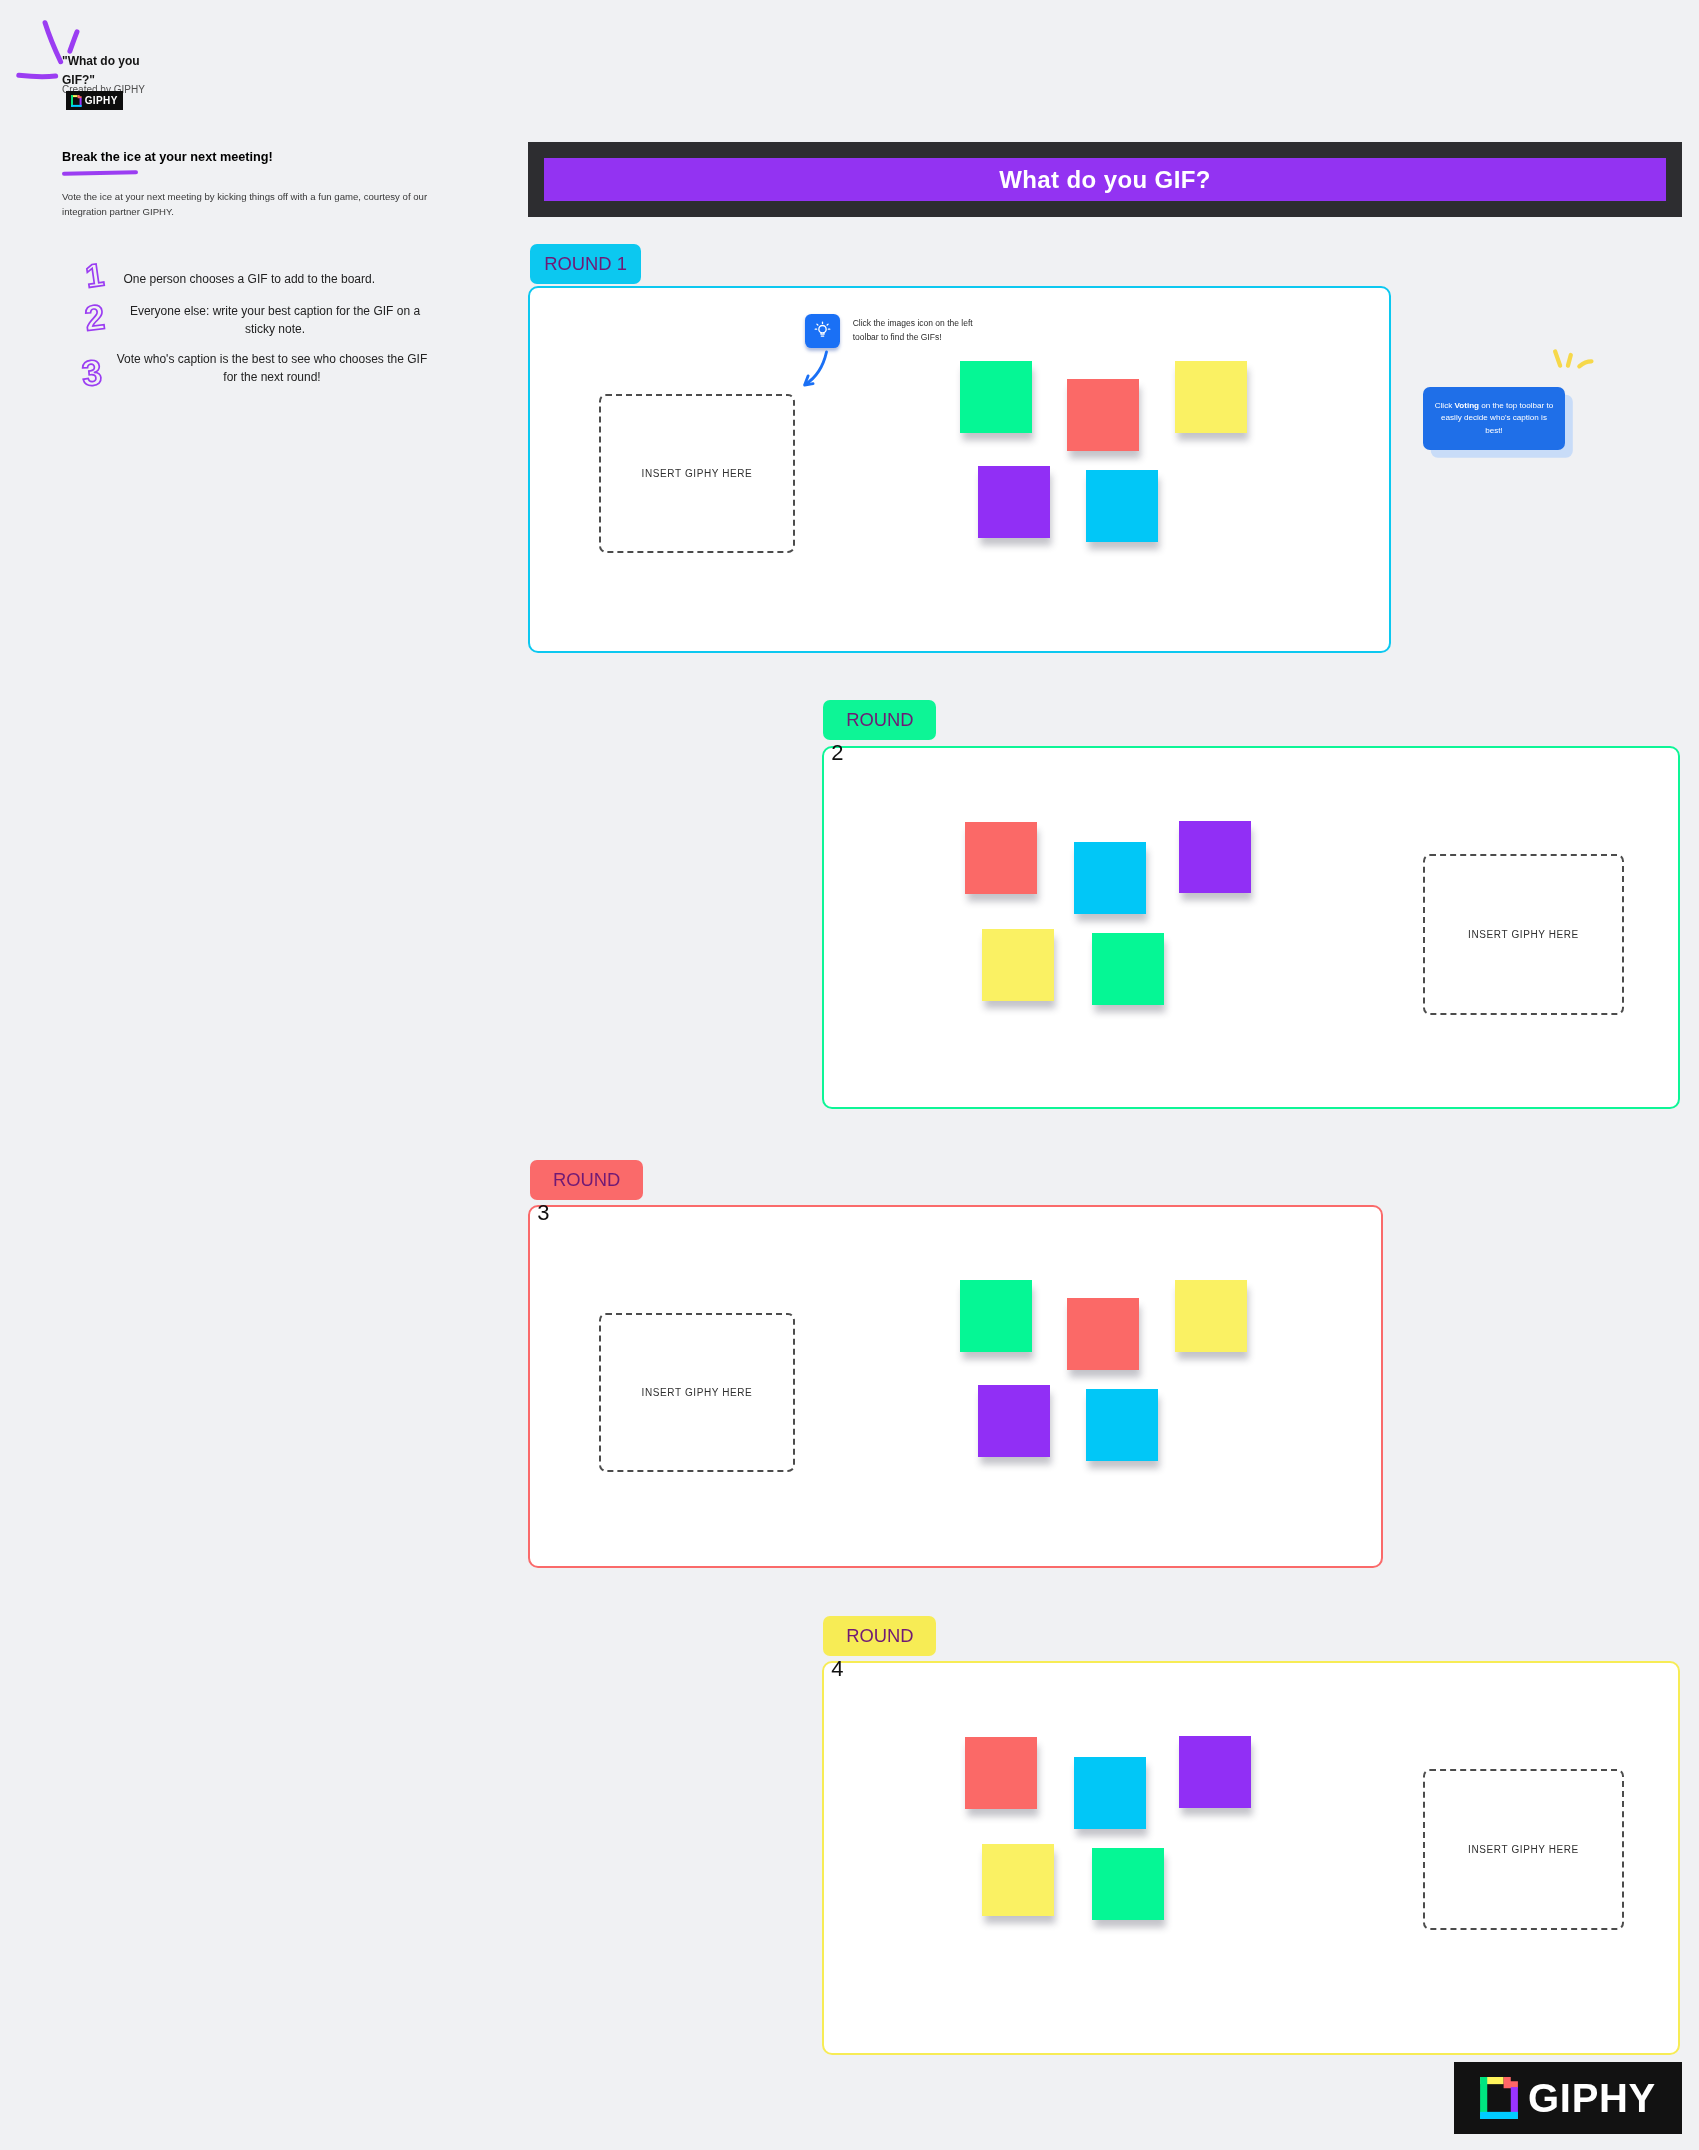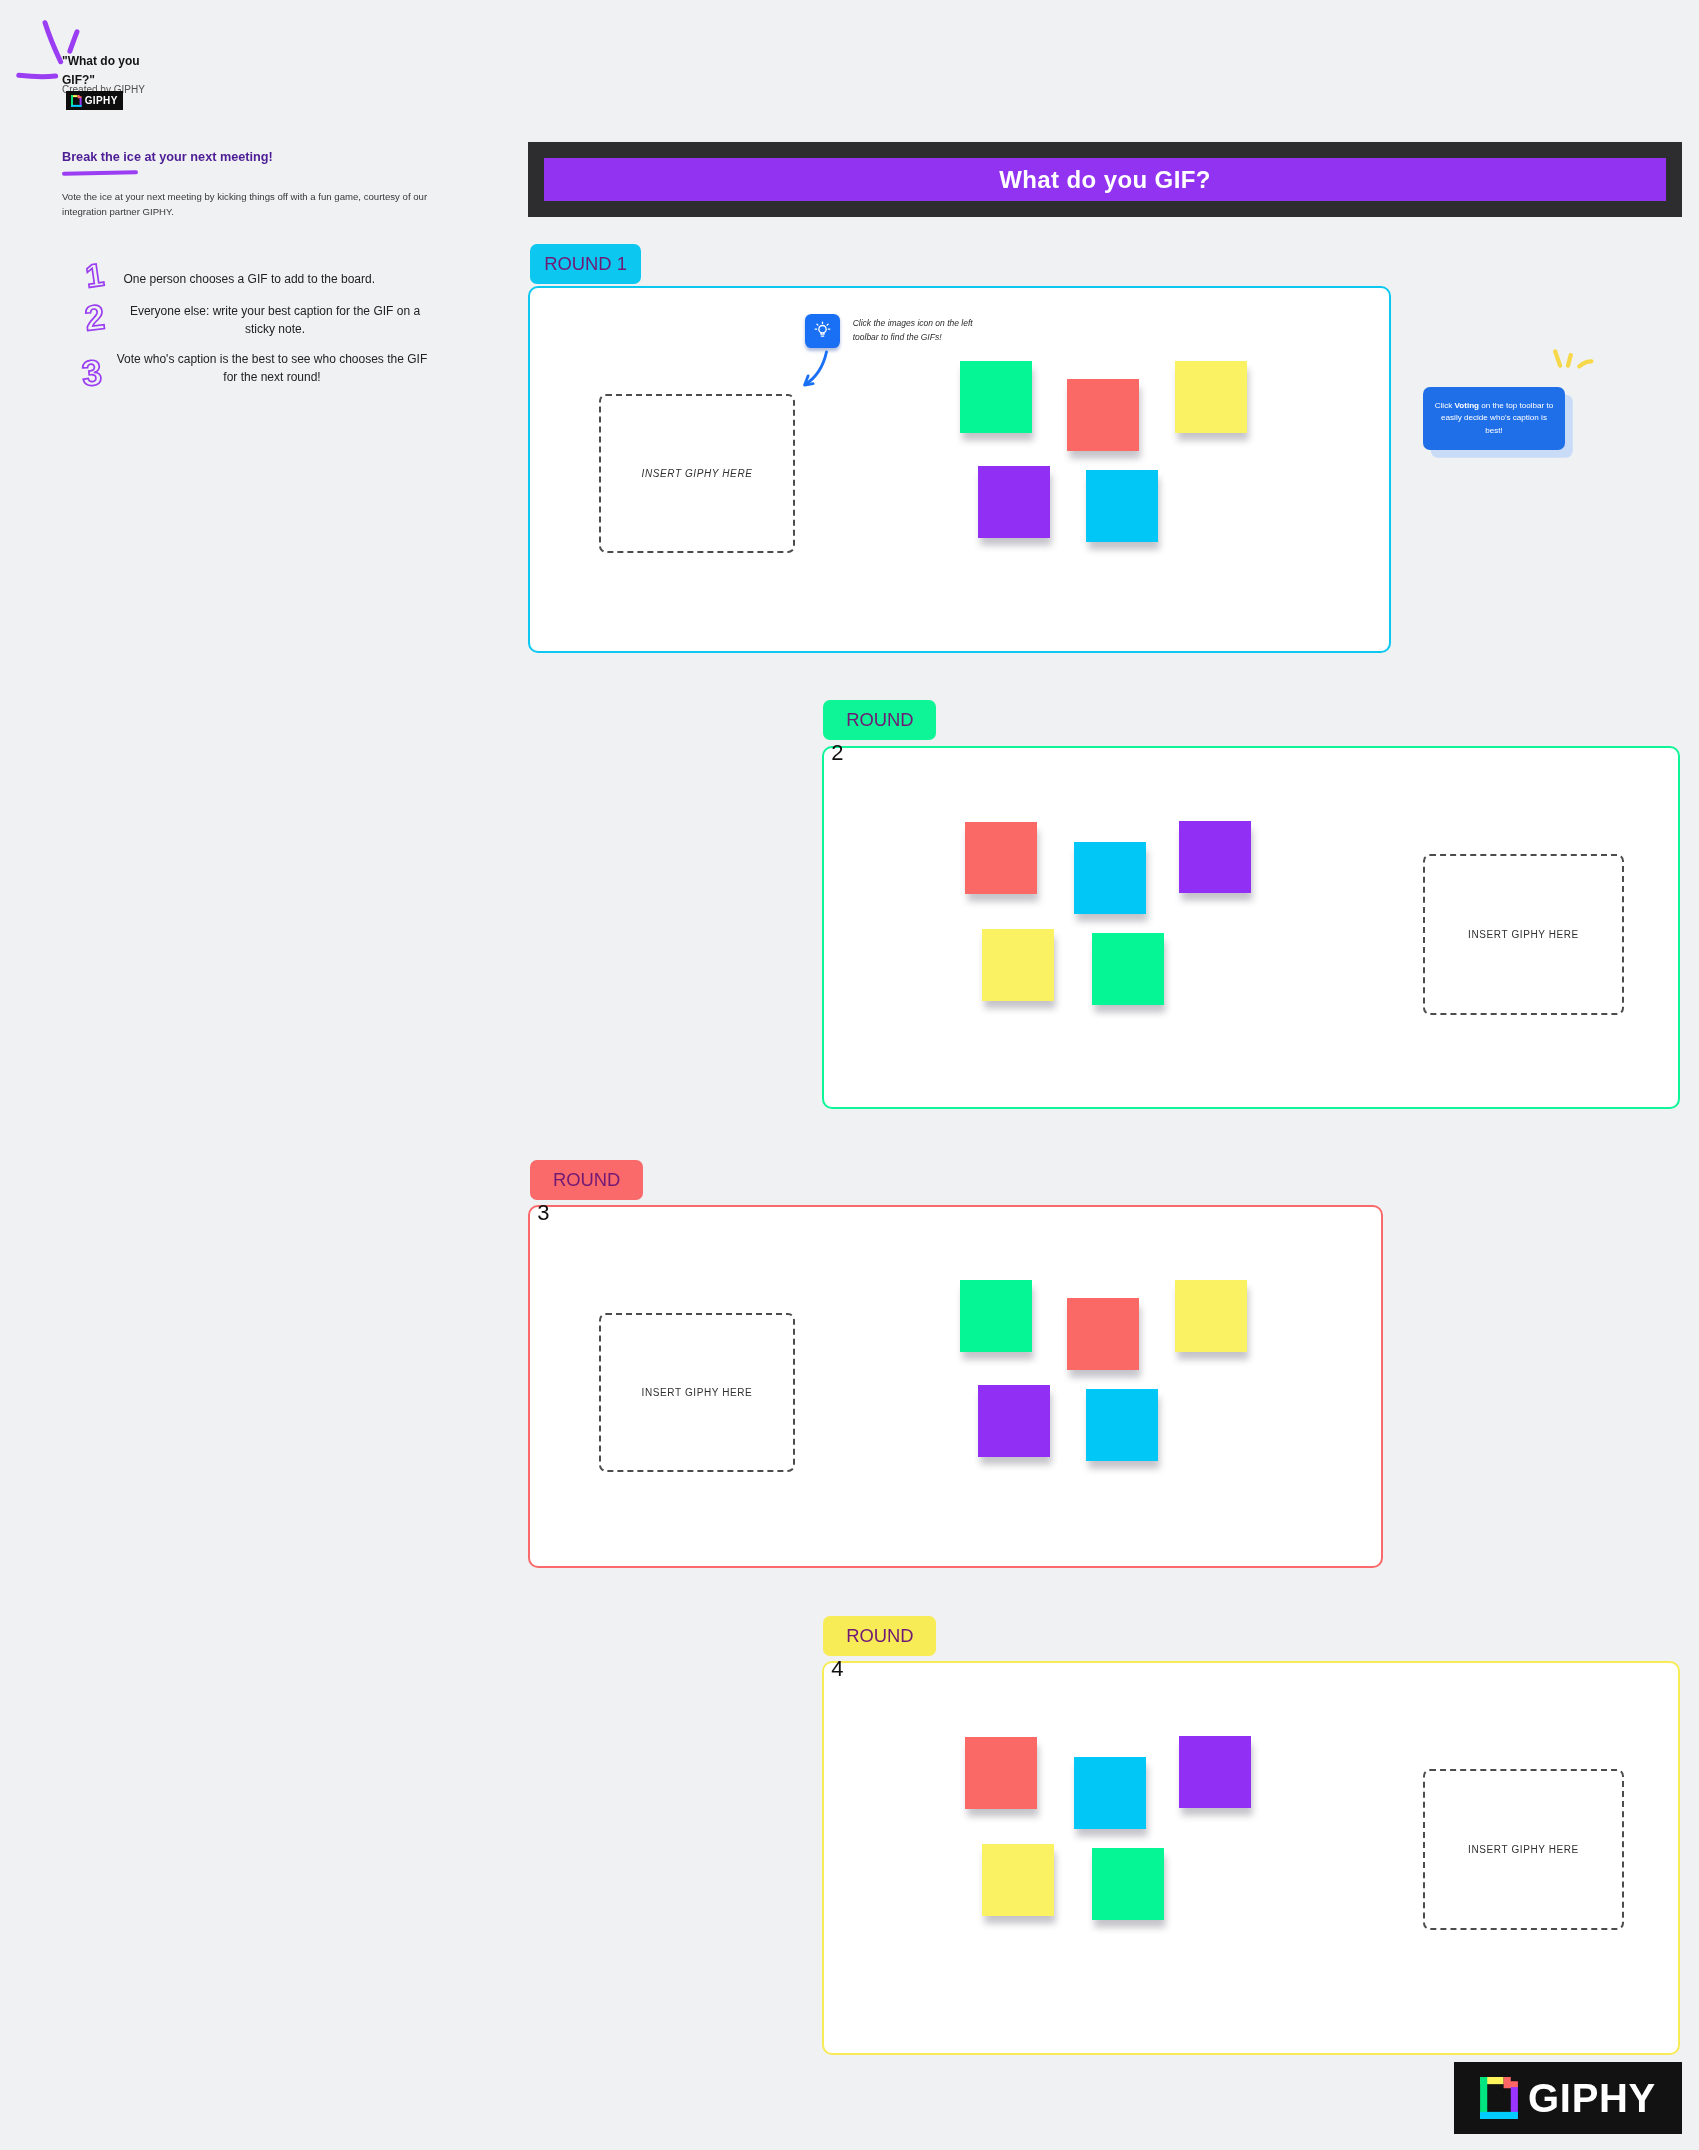--- a/index.html
+++ b/index.html
@@ -8,21 +8,21 @@
 
   
   .doodle-purple{position:absolute;left:12.7px;top:17px;}
   .side-title{position:absolute;left:62px;top:52px;width:96px;
               font-size:12px;font-weight:bold;color:#141414;line-height:1.6;}
   .created-line{position:absolute;left:62px;top:84px;font-size:10px;color:#4f4f4f;}
   .created-badge{position:absolute;left:66px;top:91px;width:57px;height:19px;background:#0d0d0d;
                  display:flex;align-items:center;justify-content:center;gap:2.8px;}
   .created-badge .word{color:#fff;font-size:10px;font-weight:bold;letter-spacing:0.4px;}
   .intro-heading{position:absolute;left:62px;top:150px;width:411px;
-                 font-size:12.7px;font-weight:bold;color:#4c1d95;}
+                 font-size:12.7px;font-weight:bold;color:#000000;}
   .heading-underline{position:absolute;left:62px;top:171px;width:76px;height:4.2px;
                      border-radius:2.8px;transform:rotate(-1deg);}
   .intro-body{position:absolute;left:62px;top:190px;width:391px;
               font-size:9.6px;line-height:1.55;color:#383838;}
   .step{position:absolute;display:flex;align-items:flex-start;}
   .step-1{left:74px;top:254px;}
   .step-2{left:74px;top:293px;}
   .step-3{left:71px;top:341px;}
   .step .num{flex:0 0 41px;}
   .step .txt{width:320px;font-size:12px;line-height:1.5;color:#222;}
@@ -146,21 +146,21 @@
     <div class="banner-inner" style="background-color: rgb(147, 51, 242);">
       <span class="banner-title">What do you GIF?</span>
     </div>
   </div>
 
   <section class="round round-1 layout-a">
     <div class="chip" style="background-color: rgb(12, 200, 240);">
       <span>ROUND 1</span>
     </div>
     <div class="round-num"></div>
-    <div class="frame" style="border-color: rgb(12, 200, 240); font-style: italic;">
+    <div class="frame" style="border-color: rgb(12, 200, 240);">
       <div class="images-tip">
         <span class="bulb-badge" style="background-color: rgb(26, 112, 245);">
           <svg width="21" height="21" viewBox="0 0 24 24">
             <g fill="none" stroke="#ffffff" stroke-width="1.5" stroke-linecap="round">
               <circle cx="12" cy="10.5" r="4.2"></circle>
               <path d="M10.3 14.4 L10.3 16.2 L13.7 16.2 L13.7 14.4"></path>
               <path d="M10.6 18.4 L13.4 18.4"></path>
               <path d="M12 2.4 L12 3.9"></path>
               <path d="M5.6 4.7 L6.7 5.8"></path>
               <path d="M18.4 4.7 L17.3 5.8"></path>

